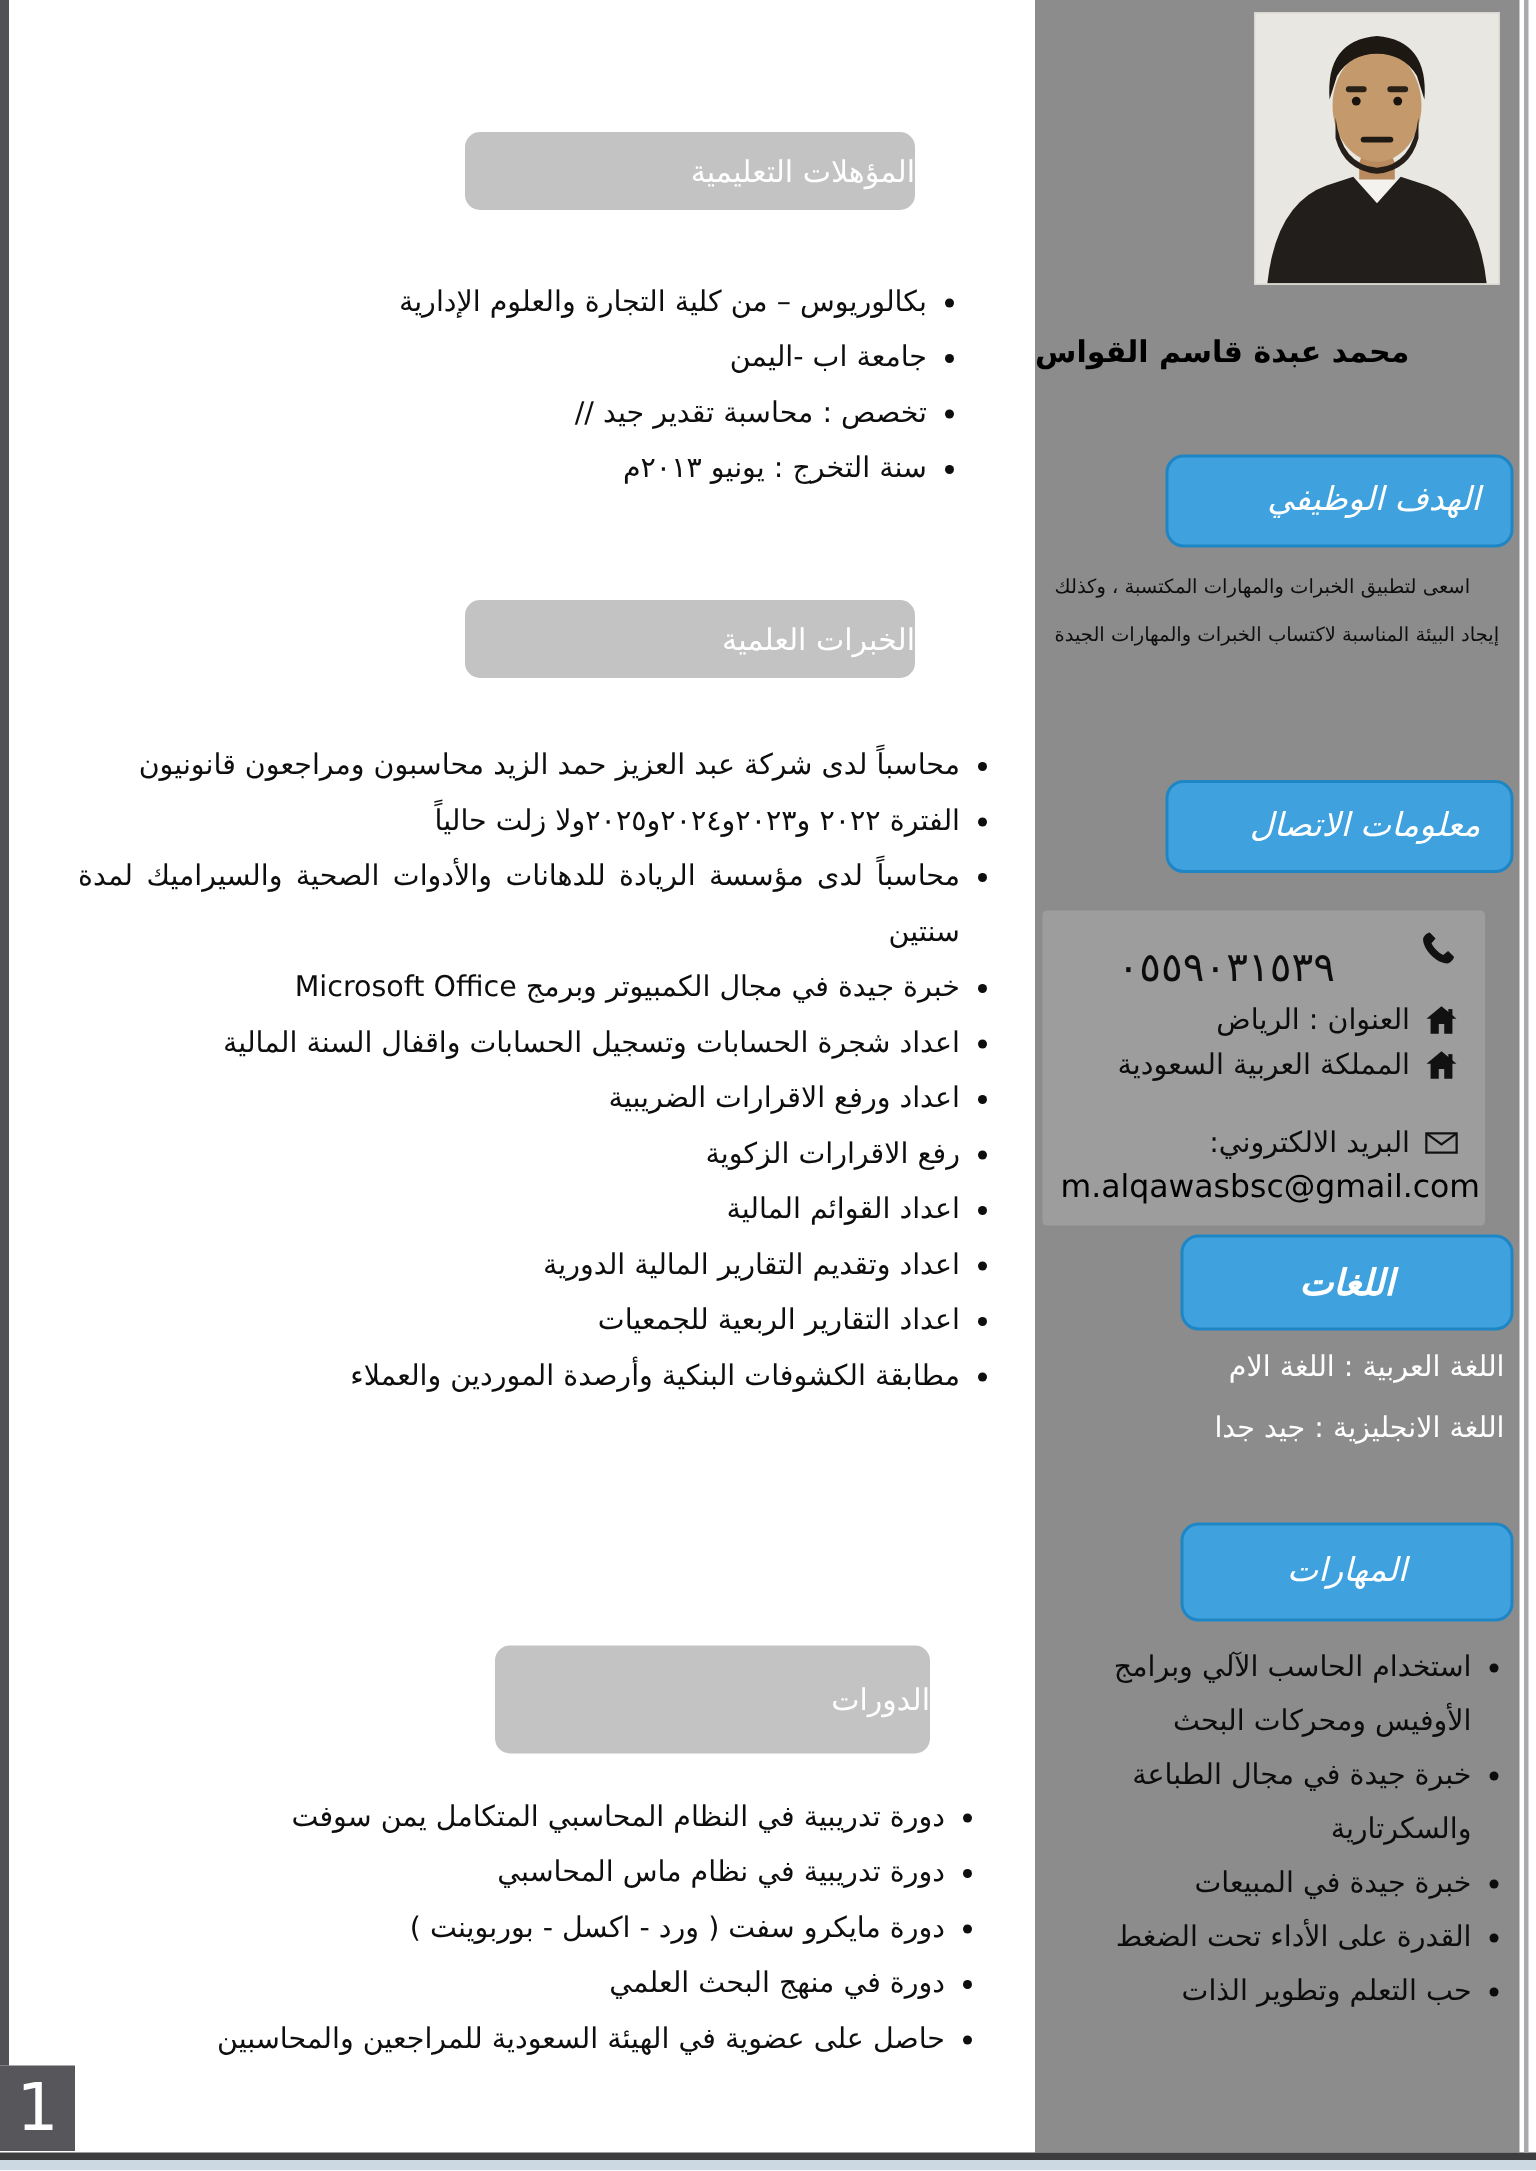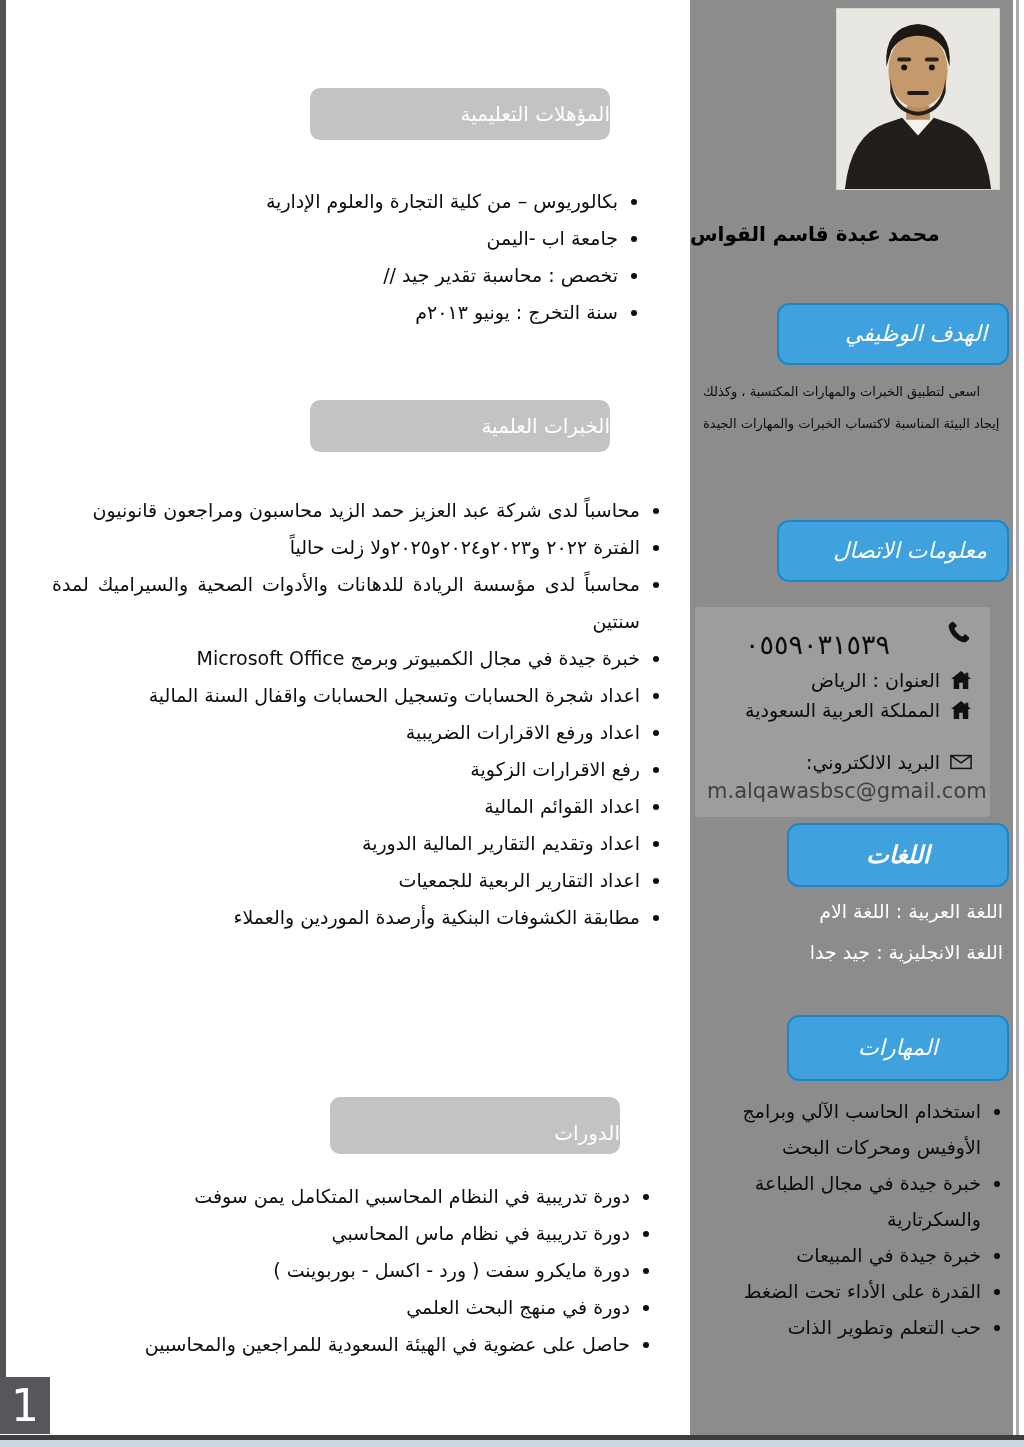--- a/index.html
+++ b/index.html
@@ -16,21 +16,21 @@
   .right-edge   { position:absolute; left:1016px; top:0; width:3px; height:1435px; background:#aaaaae; }
 
   
   .main-col { position:absolute; left:6px; top:0; width:684px; height:1435px; direction:rtl; }
   .m-section { position:absolute; right:0; width:100%; }
   .sec-edu { top:88px; } .sec-exp { top:400px; } .sec-courses { top:1097px; }
 
   .gray-header { background:#c3c3c3; color:#fff; border-radius:10px; text-align:right;
                  font-size:20px; }
   .sec-edu .gray-header, .sec-exp .gray-header { margin-right:80px; width:300px; height:52px; line-height:52px; }
-  .sec-courses .gray-header { margin-right:70px; width:290px; height:57px; line-height:72px; }
+  .sec-courses .gray-header { margin-right:70px; width:290px; height:72px; line-height:72px; }
 
   .main-list { list-style:disc; direction:rtl; text-align:right; font-size:19px; line-height:37px; color:#0e0e0e; }
   .sec-edu .main-list     { margin:43px 50px 0 0; width:570px; padding-right:22px; }
   .sec-exp .main-list     { margin:40px 28px 0 0; width:610px; padding-right:22px; text-align:justify; }
   .sec-courses .main-list { margin:24px 38px 0 0; width:590px; padding-right:22px; }
 
   
   .sidebar { position:absolute; left:690px; top:0; width:323px; height:1435px; background:#8c8c8c; direction:rtl; }
   .s-abs { position:absolute; }
 
@@ -53,21 +53,21 @@
   .obj-text { top:376px; right:0; width:320px; padding:0 10px; text-align:left;
               font-size:13px; line-height:32px; color:#0e0e0e; }
 
   .contact-box { top:607px; right:23px; width:295px; min-height:208px; background:#9d9d9d;
                  border-radius:3px; padding:10px 12px 14px; }
   .c-row { display:flex; direction:rtl; align-items:center; gap:10px; font-size:19px;
            margin-top:8px; padding-right:6px; color:#0c0c0c; }
   .phone-row { align-items:flex-start; margin-top:2px; }
   .phone-number { margin:10px auto 0 38px; font-size:27px; letter-spacing:3px;font-family:Liberation Serif, serif; }
   .email-label-row { margin-top:30px; justify-content:flex-start; }
-  .email-row { direction:ltr; text-align:center; font-size:21px; margin-top:6px; color:#404040; }
+  .email-row { direction:ltr; text-align:center; font-size:21px; margin-top:6px; color:#000000; }
   .c-icon { flex:0 0 auto; display:inline-flex; }
 
   .lang-lines { top:900px; right:0; width:100%; padding:0 10px; }
   .lang-line { color:#fff; font-size:19px; text-align:right; margin-bottom:19px; }
 
   .skills-list { top:1093px; right:6px; width:312px; list-style:disc; direction:rtl;
                  text-align:right; font-size:19px; line-height:36px; color:#0c0c0c; padding-right:26px; }
 </style>
 </head>
 <body>

